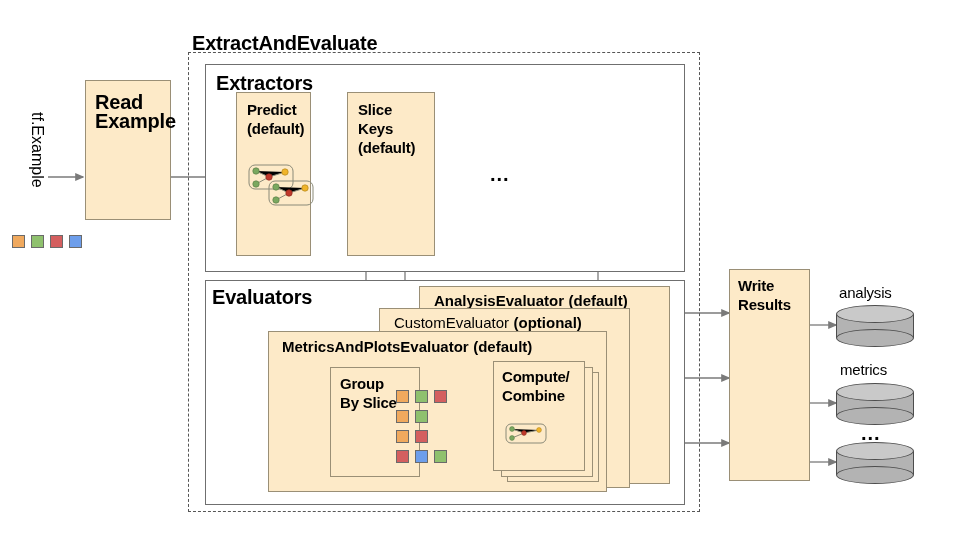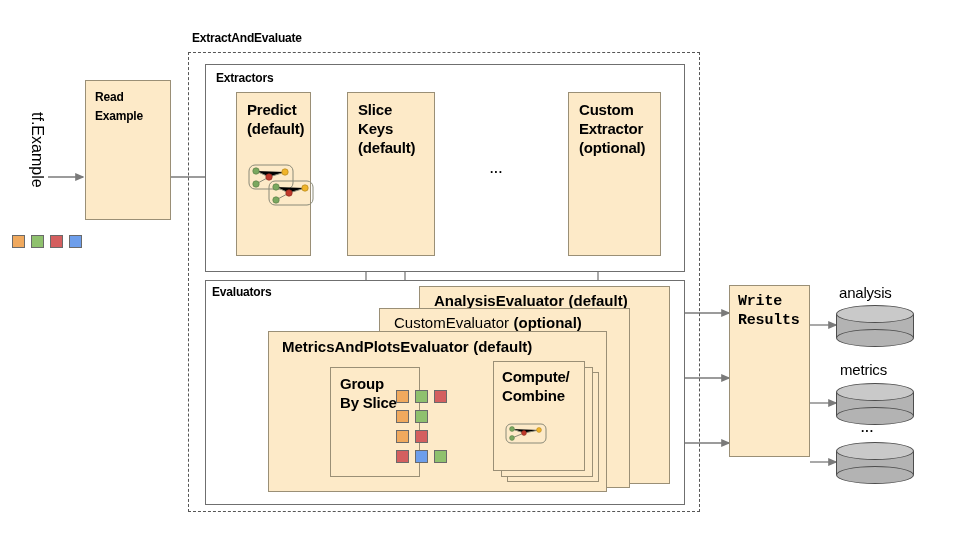--- a/index.html
+++ b/index.html
@@ -9,21 +9,21 @@
 
   .box{position:absolute;box-sizing:border-box;}
 
   
   .node{background:#fdeac8;border:1px solid #9a8f76;}
   .plain{background:#ffffff;border:1px solid #6f6f6f;}
   .dashed{background:transparent;border:1.5px dashed #565656;}
 
   .lbl{position:absolute;font-weight:bold;line-height:1.12;letter-spacing:-0.2px;}
   .t15{font-size:15px;}
-  .t16{font-size:12px;}
+  .t16{font-size:20px;}
   .t13{font-size:15px;}
   .norm{font-weight:normal;}
 
   
   .chip{position:absolute;width:13px;height:13px;box-sizing:border-box;border:1px solid #6a6a6a;}
 
   
   .cyl{position:absolute;}
   .cyl .body{position:absolute;left:0;right:0;top:9px;bottom:9px;background:#b3b3b3;border-left:1px solid #4d4d4d;border-right:1px solid #4d4d4d;}
   .cyl .top{position:absolute;left:0;right:0;top:0;height:18px;border-radius:50%;background:#c9c9c9;border:1px solid #4d4d4d;box-sizing:border-box;}
@@ -125,25 +125,20 @@
   </div>
 
   <div class="box node" style="left:347px;top:92px;width:88px;height:164px;">
     <div class="lbl t15" style="left:10px;top:9px;">Slice</div>
     <div class="lbl t15" style="left:10px;top:28px;">Keys</div>
     <div class="lbl t13" style="left:10px;top:47px;">(default)</div>
   </div>
 
   <div class="lbl t16" style="left:490px;top:163px;letter-spacing:1px;">...</div>
 
-  <div class="box node" style="left:568px;top:92px;width:93px;height:164px;">
-    <div class="lbl t15" style="left:10px;top:9px;">Custom</div>
-    <div class="lbl t15" style="left:10px;top:28px;">Extractor</div>
-    <div class="lbl t13" style="left:10px;top:47px;">(optional)</div>
-  </div>
 
   <div class="box plain" style="left:205px;top:280px;width:480px;height:225px;"></div>
   <div class="lbl t16" style="left:212px;top:286px;">Evaluators</div>
 
   <div class="box node" style="left:419px;top:286px;width:251px;height:198px;">
     <div style="position:absolute;left:14px;top:5px;white-space:nowrap;">
       <span class="t15" style="font-weight:bold;">AnalysisEvaluator</span>
       <span class="t13" style="font-weight:bold;">(default)</span>
     </div>
   </div>
@@ -194,21 +189,21 @@
           <path d="M7,16 L19,11"></path>
         </g>
         <circle cx="7" cy="7" r="2.4" fill="#7aa85f" stroke="#5d7f49" stroke-width="0.6"></circle>
         <circle cx="7" cy="16" r="2.4" fill="#7aa85f" stroke="#5d7f49" stroke-width="0.6"></circle>
         <circle cx="19" cy="11" r="2.4" fill="#c0392b" stroke="#8f2b20" stroke-width="0.6"></circle>
         <circle cx="34" cy="8" r="2.4" fill="#f0b429" stroke="#b5861c" stroke-width="0.6"></circle>
       </svg>
     </div>
   </div>
 
-  <div class="box node" style="left:729px;top:285px;width:81px;height:172px;font-family:Liberation Mono, monospace;">
+  <div class="box node" style="left:729px;top:269px;width:81px;height:212px;">
     <div class="lbl t15" style="left:8px;top:8px;">Write</div>
     <div class="lbl t15" style="left:8px;top:27px;">Results</div>
   </div>
 
   <div class="lbl t15 norm" style="left:839px;top:285px;font-weight:normal;">analysis</div>
   <div class="cyl" style="left:836px;top:305px;width:78px;height:42px;">
     <div class="body"></div>
     <div class="bot"></div>
     <div class="top"></div>
   </div>

